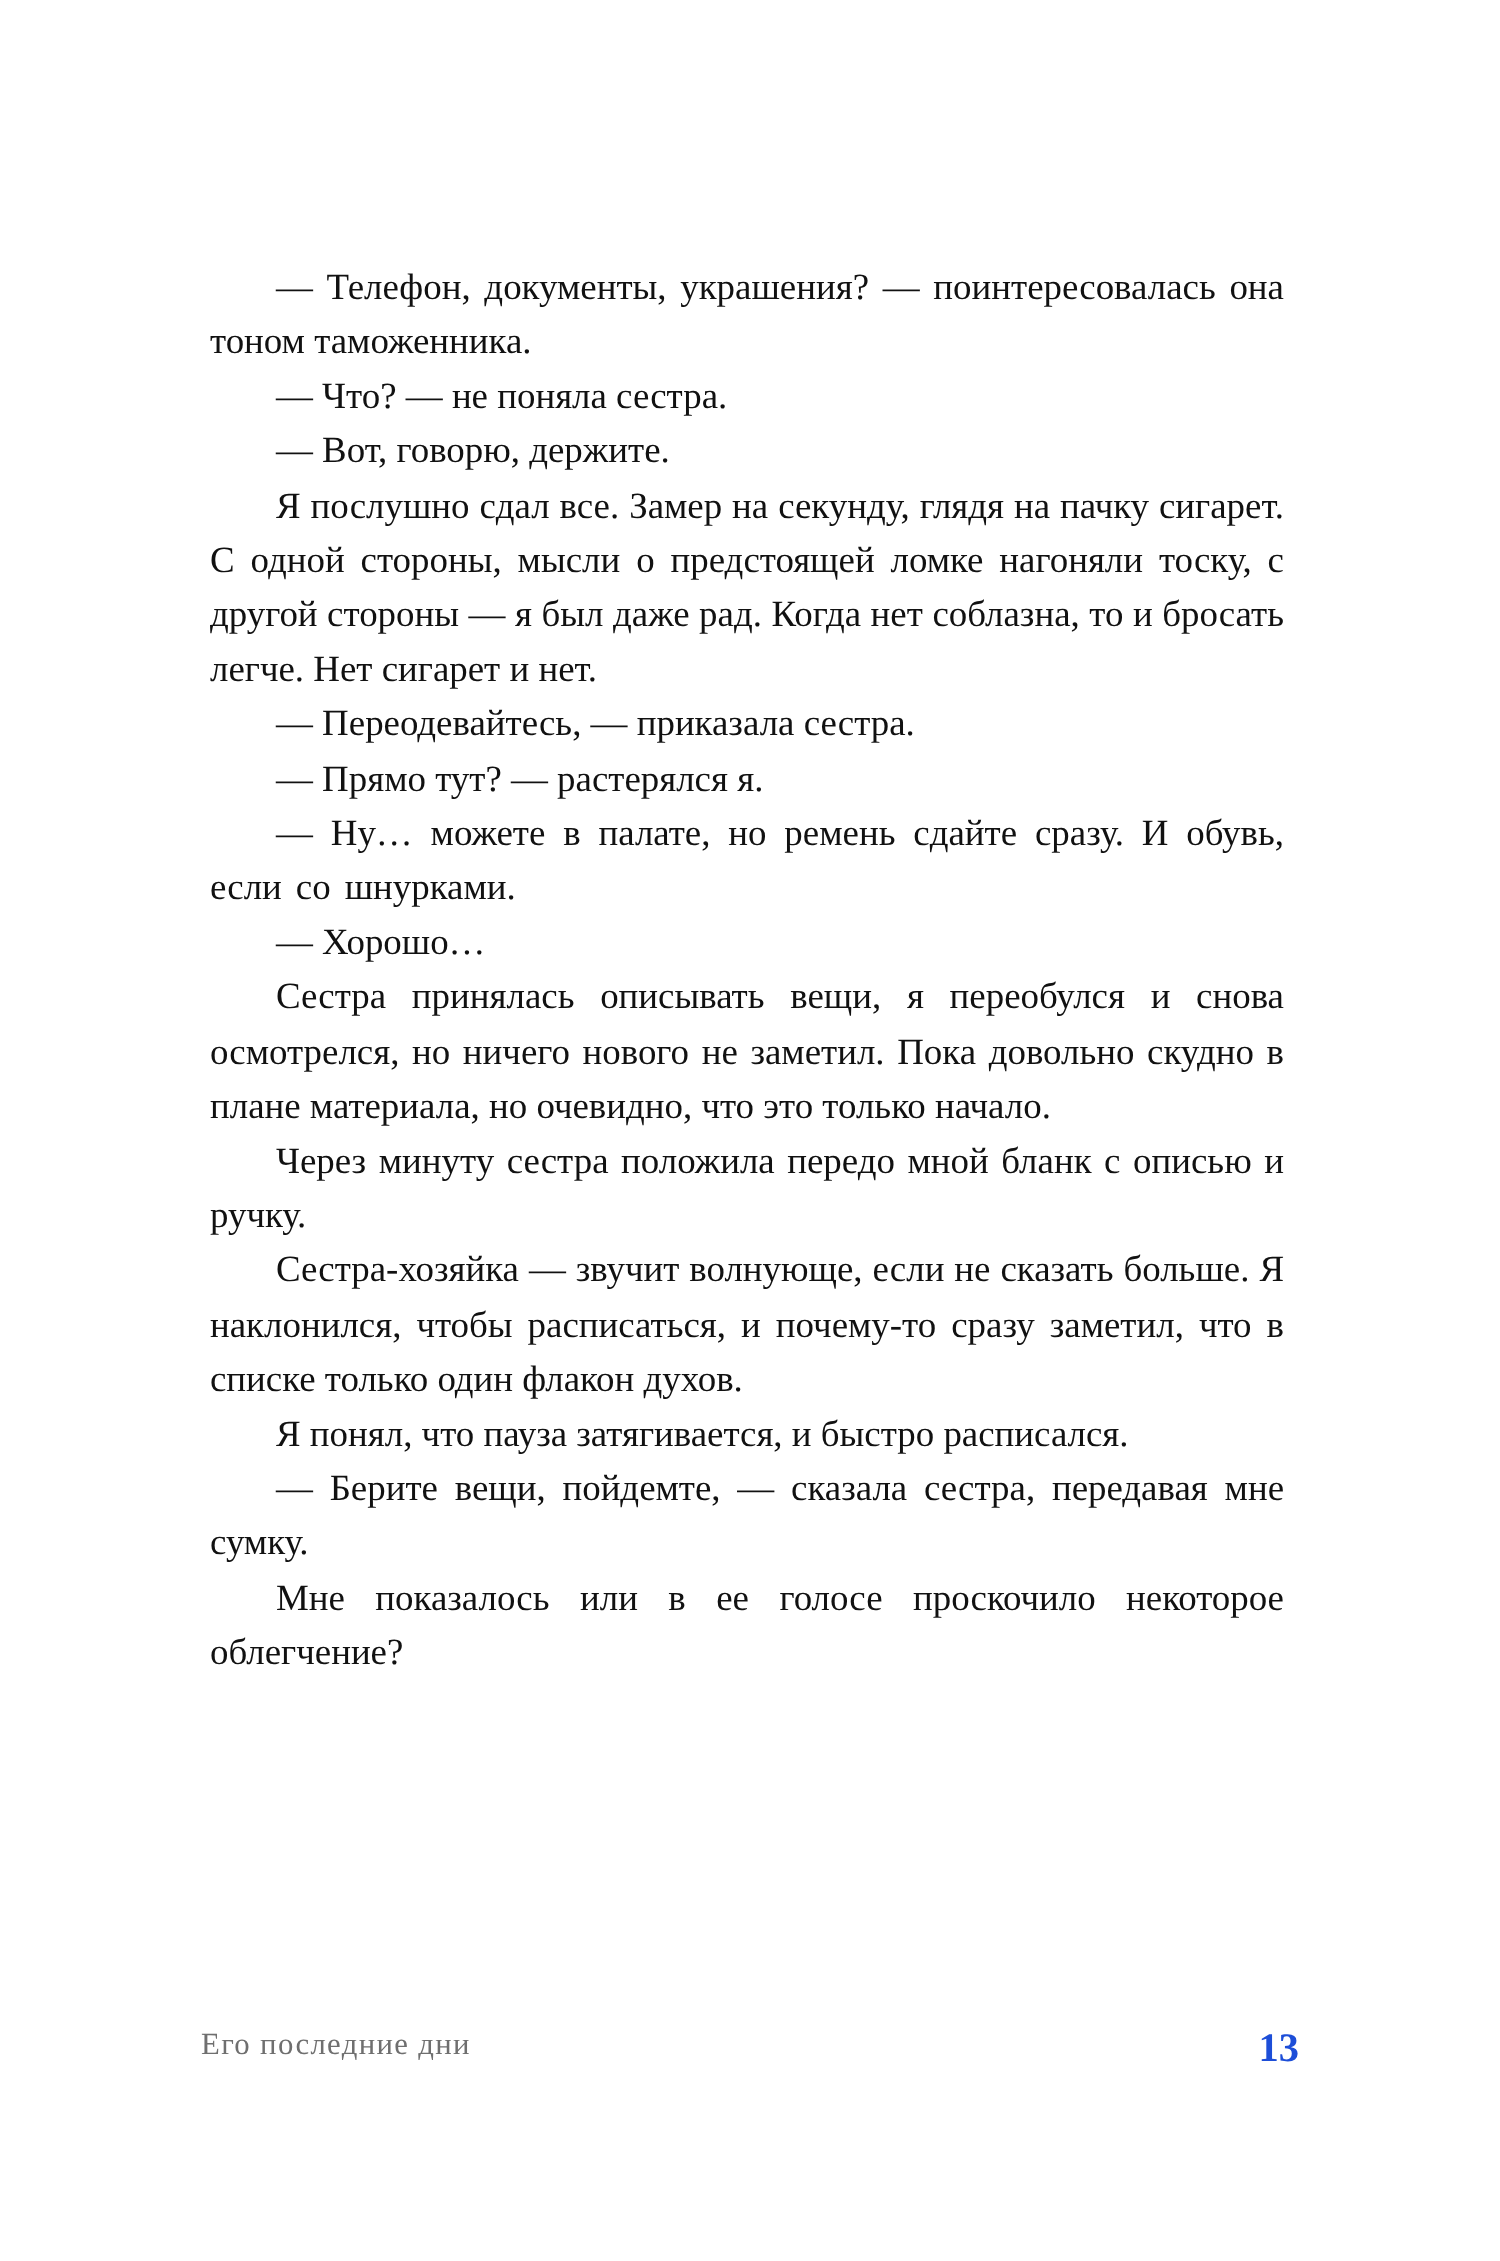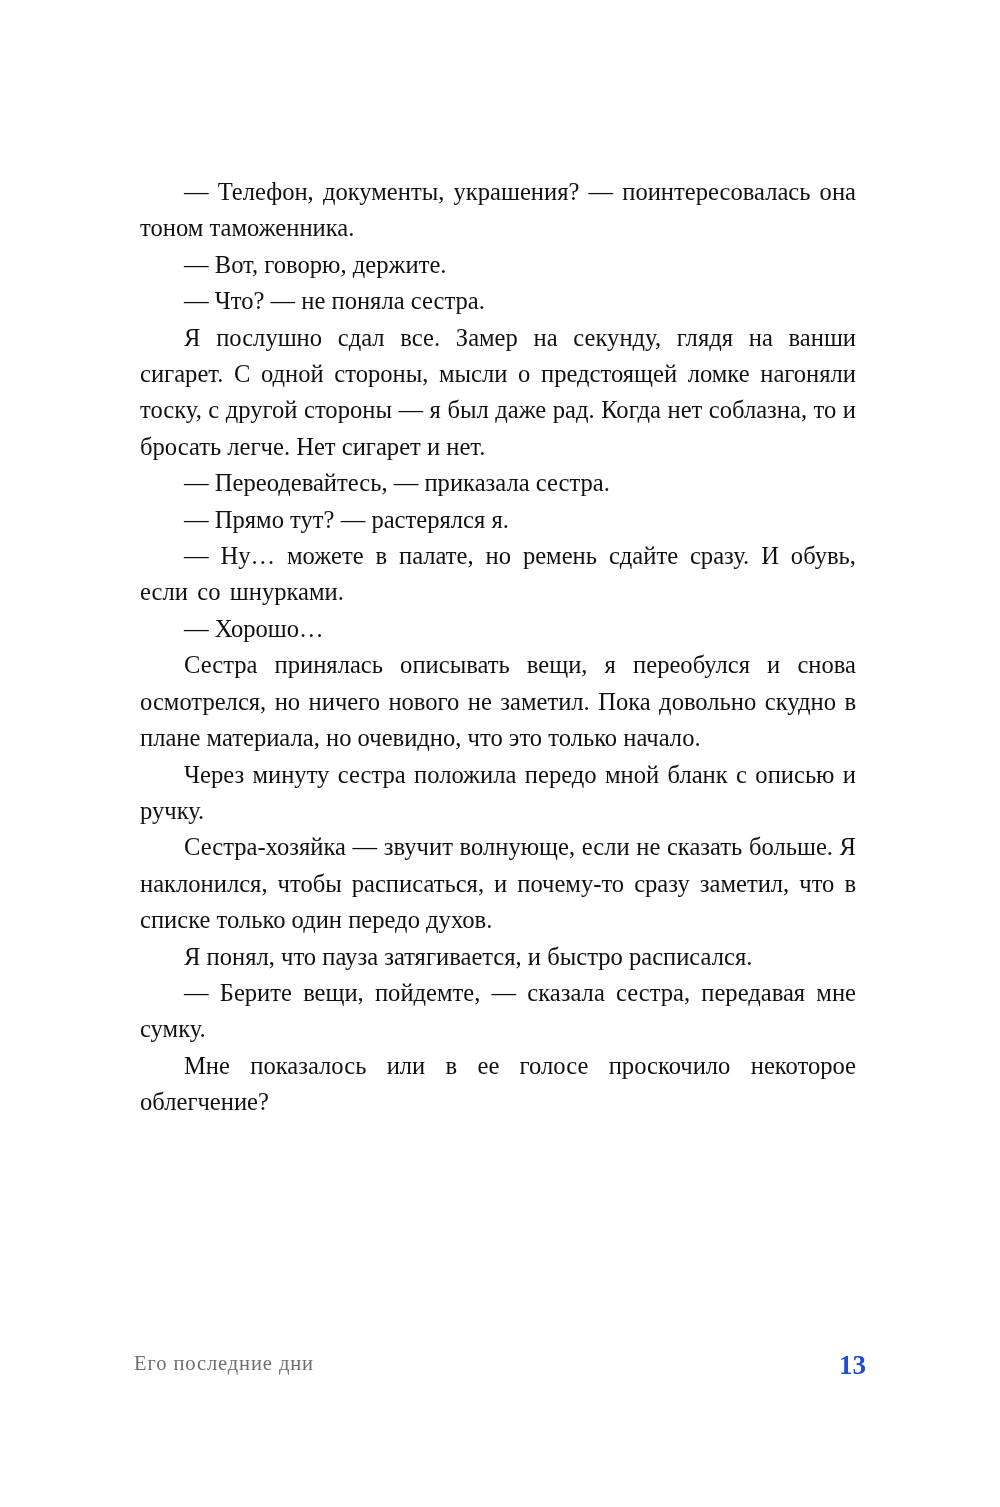--- a/index.html
+++ b/index.html
@@ -71,30 +71,30 @@
     font-family: "Liberation Serif", "DejaVu Serif", serif;
   }
 </style>
 </head>
 <body>
 
 <div class="page">
 
   <div class="text-block">
     <p class="para dialogue">— Телефон, документы, украшения? — поинтересовалась она тоном таможенника.</p>
+    <p class="para dialogue">— Что? — не поняла сестра.</p>
     <p class="para dialogue">— Вот, говорю, держите.</p>
-    <p class="para dialogue">— Что? — не поняла сестра.</p>
-    <p class="para indent">Я послушно сдал все. Замер на секунду, глядя на ванши сигарет. С одной стороны, мысли о предстоящей ломке наго­няли тоску, с другой стороны — я был даже рад. Когда нет соблазна, то и бросать легче. Нет сигарет и нет.</p>
+    <p class="para indent">Я послушно сдал все. Замер на секунду, глядя на пачку сигарет. С одной стороны, мысли о предстоящей ломке наго­няли тоску, с другой стороны — я был даже рад. Когда нет соблазна, то и бросать легче. Нет сигарет и нет.</p>
     <p class="para dialogue">— Переодевайтесь, — приказала сестра.</p>
     <p class="para dialogue">— Прямо тут? — растерялся я.</p>
     <p class="para dialogue spaced">— Ну… можете в палате, но ремень сдайте сразу. И обувь, если со шнурками.</p>
     <p class="para dialogue">— Хорошо…</p>
     <p class="para indent">Сестра принялась описывать вещи, я переобулся и снова осмотрелся, но ничего нового не заметил. Пока довольно скудно в плане материала, но очевидно, что это только на­чало.</p>
     <p class="para indent">Через минуту сестра положила передо мной бланк с опи­сью и ручку.</p>
-    <p class="para indent">Сестра-хозяйка — звучит волнующе, если не сказать больше. Я наклонился, чтобы расписаться, и почему-то сразу заметил, что в списке только один передо духов.</p>
+    <p class="para indent">Сестра-хозяйка — звучит волнующе, если не сказать больше. Я наклонился, чтобы расписаться, и почему-то сразу заметил, что в списке только один флакон духов.</p>
     <p class="para indent">Я понял, что пауза затягивается, и быстро расписался.</p>
     <p class="para dialogue">— Берите вещи, пойдемте, — сказала сестра, передавая мне сумку.</p>
     <p class="para indent">Мне показалось или в ее голосе проскочило некоторое облегчение?</p>
   </div>
 
   <div class="footer">
     <div class="footer-title">Его последние дни</div>
     <div class="footer-pageno">13</div>
   </div>
 

